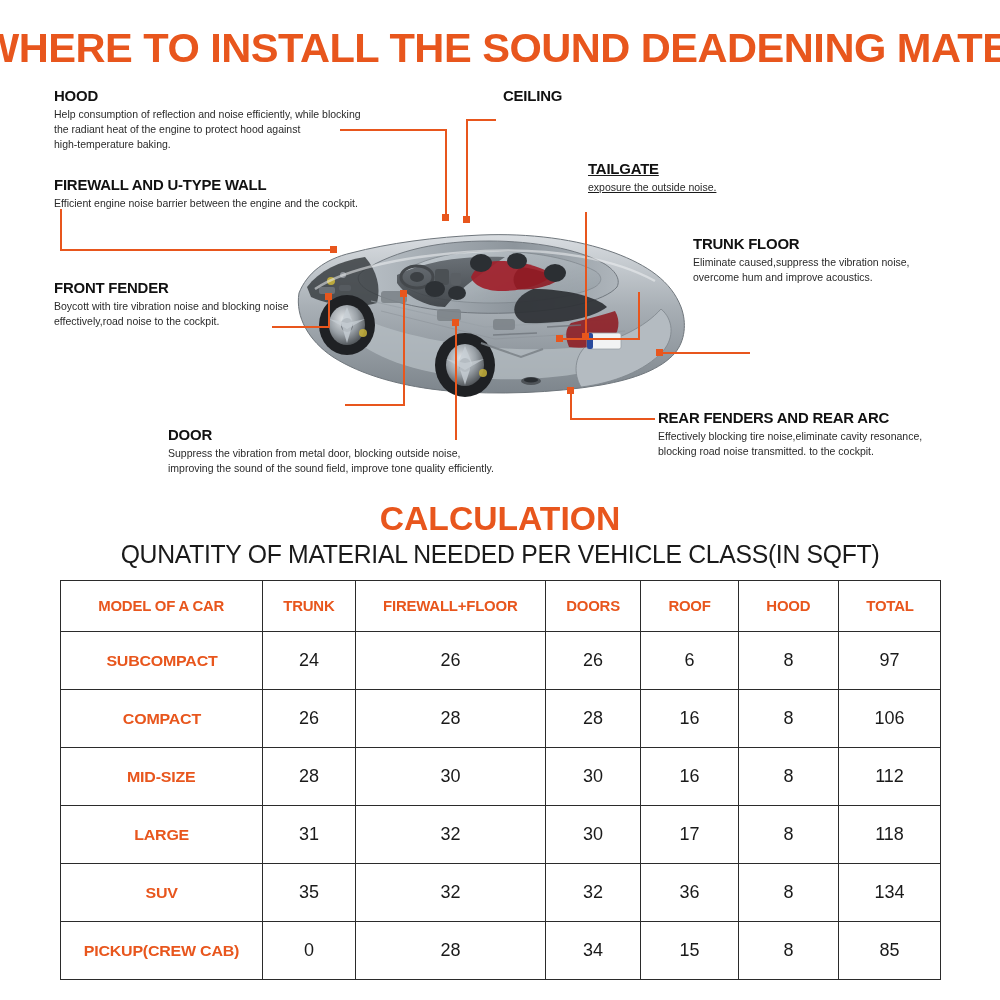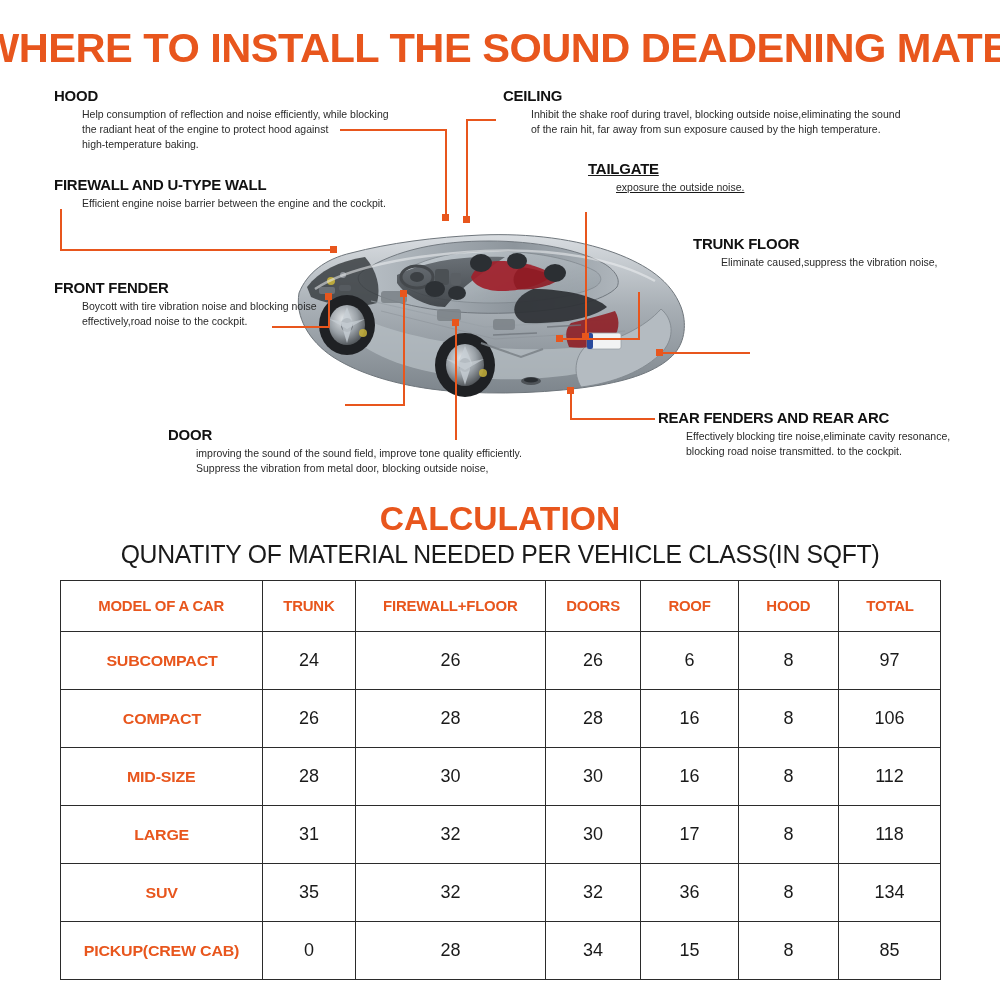--- a/index.html
+++ b/index.html
@@ -31,21 +31,21 @@
   
   .callout{position:absolute;}
   .callout .c-title{
     font-size:14.5px;font-weight:bold;color:#111;
     letter-spacing:-0.2px;margin:0 0 3px 0;white-space:nowrap;
     transform:scaleX(1.03);transform-origin:left center;
   }
   .callout .c-body{
     font-size:10.5px;line-height:1.42;color:#2a2a2a;font-weight:500;
   }
-  .callout .c-body span{display:block;white-space:nowrap;margin-left:28px;}
+  .callout .c-body span{display:block;white-space:nowrap;}
 
   
   .ln{position:absolute;background:#E8561D;}
   .ln.h{height:2px;}
   .ln.v{width:2px;}
   .dot{position:absolute;width:7px;height:7px;background:#E8561D;}
 
   
   .car-wrap{position:absolute;left:285px;top:215px;width:410px;height:200px;}
 
@@ -266,44 +266,41 @@
     <div class="c-body">
       <span>Boycott with tire vibration noise and blocking noise</span>
       <span>effectively,road noise to the cockpit.</span>
     </div>
   </div>
 
 
   <div class="callout" style="left:168px;top:427px;width:400px;">
     <div class="c-title">DOOR</div>
     <div class="c-body">
+      <span>Suppress the vibration from metal door, blocking outside noise,</span>
       <span>improving the sound of the sound field, improve tone quality efficiently.</span>
-      <span>Suppress the vibration from metal door, blocking outside noise,</span>
     </div>
   </div>
 
   <div class="callout" style="left:503px;top:88px;width:470px;">
     <div class="c-title">CEILING</div>
-    <div class="c-body">
-      <span>Inhibit the shake roof during travel, blocking outside noise,eliminating the sound</span>
-      <span>of the rain hit, far away from sun exposure caused by the high temperature.</span>
-    </div>
   </div>
 
   <div class="callout" style="left:588px;top:161px;width:330px;text-decoration:underline;">
     <div class="c-title">TAILGATE</div>
     <div class="c-body">
       <span>exposure the outside noise.</span>
     </div>
   </div>
 
   <div class="callout" style="left:693px;top:236px;width:300px;">
     <div class="c-title">TRUNK FLOOR</div>
     <div class="c-body">
       <span>Eliminate caused,suppress the vibration noise,</span>
+      <span>overcome hum and improve acoustics.</span>
     </div>
   </div>
 
   <div class="callout" style="left:658px;top:410px;width:330px;">
     <div class="c-title">REAR FENDERS AND REAR ARC</div>
     <div class="c-body">
       <span>Effectively blocking tire noise,eliminate cavity resonance,</span>
       <span>blocking road noise transmitted. to the cockpit.</span>
     </div>
   </div>

